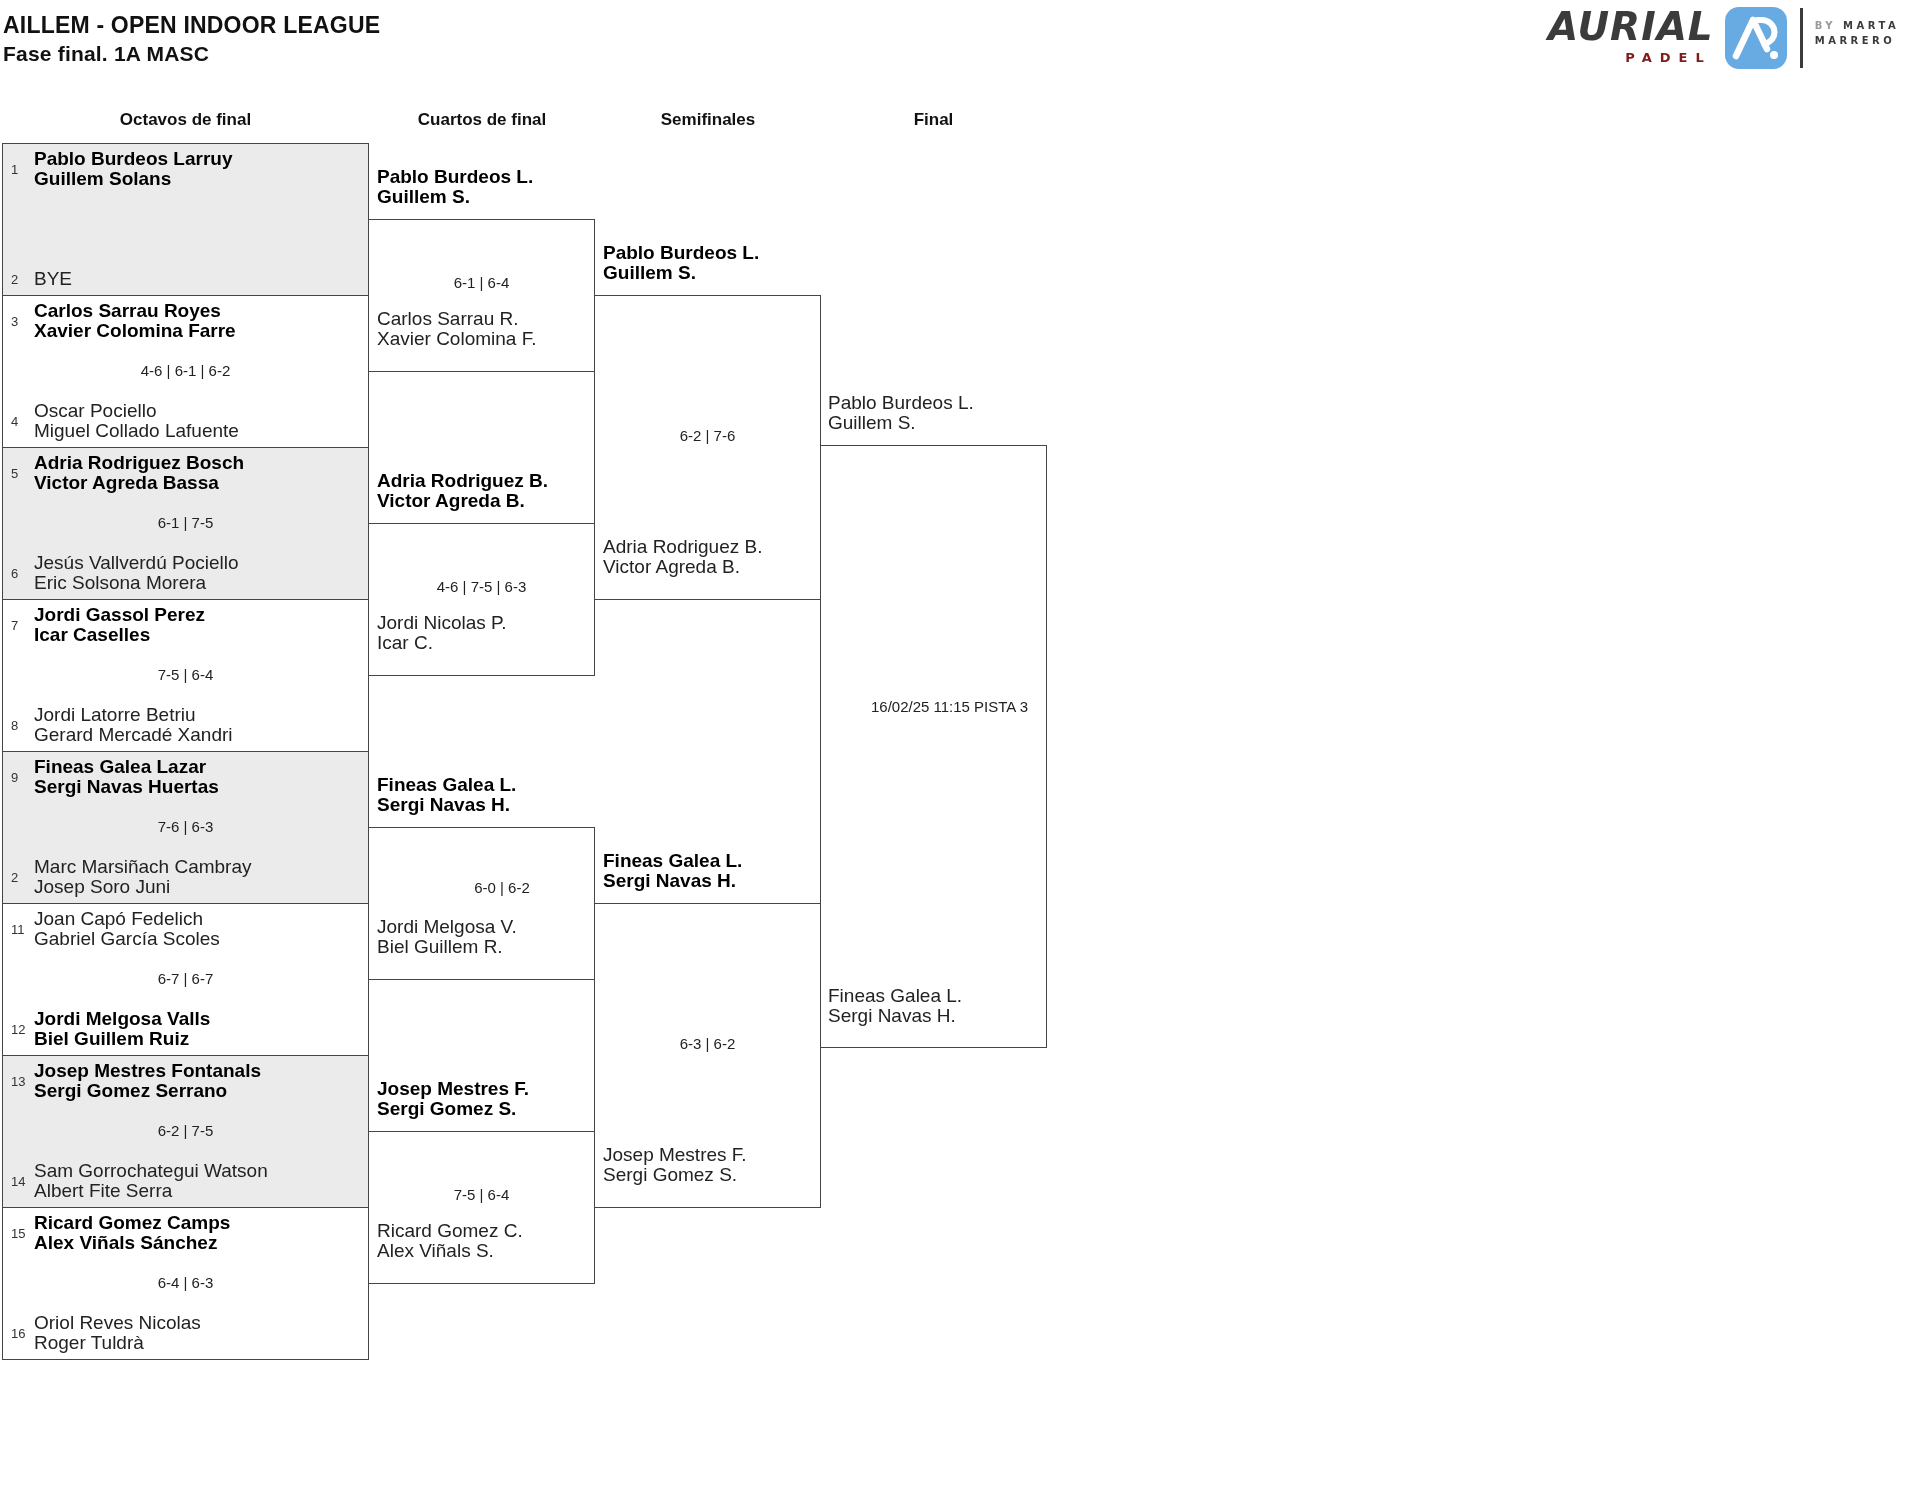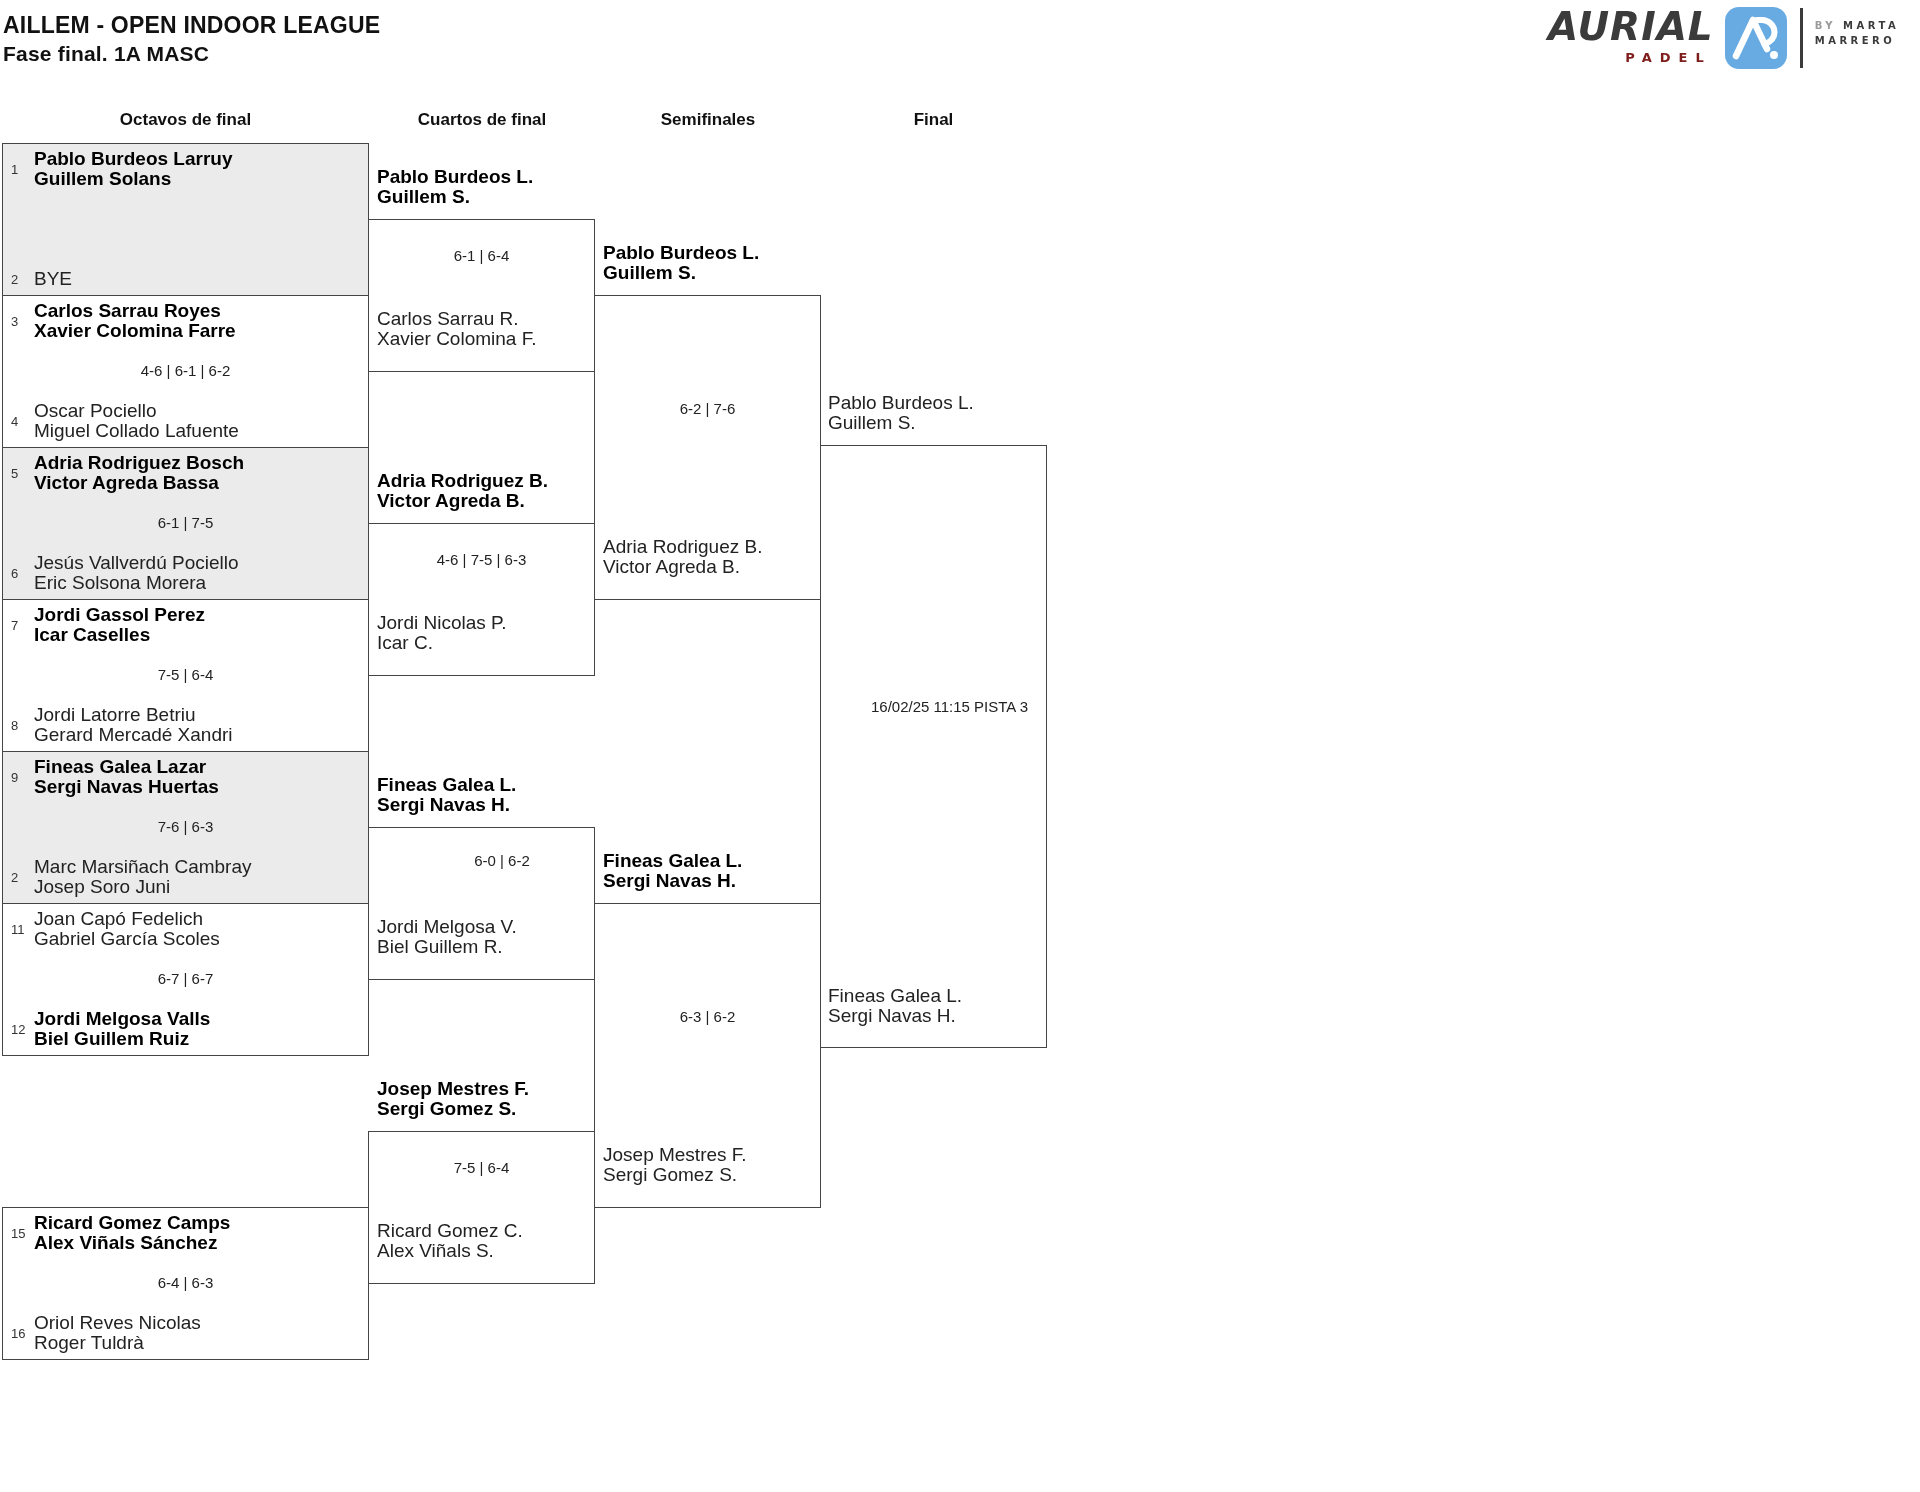--- a/index.html
+++ b/index.html
@@ -28,21 +28,21 @@
   .obox.alt{background:#ebebeb;}
   .mbox{position:absolute;border:1px solid #454545;box-sizing:border-box;background:transparent;}
   .trow{position:absolute;left:4px;right:4px;display:flex;align-items:center;}
   .ttop{top:5px;}
   .tbot{bottom:6px;}
   .seed{flex:0 0 23px;padding-left:4px;font-size:13px;color:#333;}
   .tn{flex:1;}
   .l{display:block;font-size:19px;line-height:20px;color:#222;}
   .w .l{font-weight:700;color:#000;}
   .mscore{position:absolute;left:0;right:0;top:66px;text-align:center;font-size:15px;color:#222;}
-  .cscore{position:absolute;text-align:center;font-size:15px;color:#222;}
+  .cscore{position:absolute;text-align:center;font-size:15px;color:#222;margin-top:27px;}
   .lbl{position:absolute;width:215px;}
   .sched{position:absolute;text-align:center;font-size:15px;color:#222;}
 </style>
 </head>
 <body>
 
 <div id="page">
 
   <div class="title">AILLEM - OPEN INDOOR LEAGUE</div>
   <div class="subtitle">Fase final. 1A MASC</div>
@@ -171,20 +171,37 @@
     <div class="mscore">6-7 | 6-7</div>
     <div class="trow tbot">
       <span class="seed">12</span>
       <span class="tn w">
           <span class="l">Jordi Melgosa Valls</span>
           <span class="l">Biel Guillem Ruiz</span>
         </span>
     </div>
   </div>
 
+  <div class="obox alt" style="top:1055px">
+    <div class="trow ttop">
+      <span class="seed">13</span>
+      <span class="tn w">
+          <span class="l">Josep Mestres Fontanals</span>
+          <span class="l">Sergi Gomez Serrano</span>
+        </span>
+    </div>
+    <div class="mscore">6-2 | 7-5</div>
+    <div class="trow tbot">
+      <span class="seed">14</span>
+      <span class="tn">
+          <span class="l">Sam Gorrochategui Watson</span>
+          <span class="l">Albert Fite Serra</span>
+        </span>
+    </div>
+  </div>
 
   <div class="obox" style="top:1207px">
     <div class="trow ttop">
       <span class="seed">15</span>
       <span class="tn w">
           <span class="l">Ricard Gomez Camps</span>
           <span class="l">Alex Viñals Sánchez</span>
         </span>
     </div>
     <div class="mscore">6-4 | 6-3</div>

